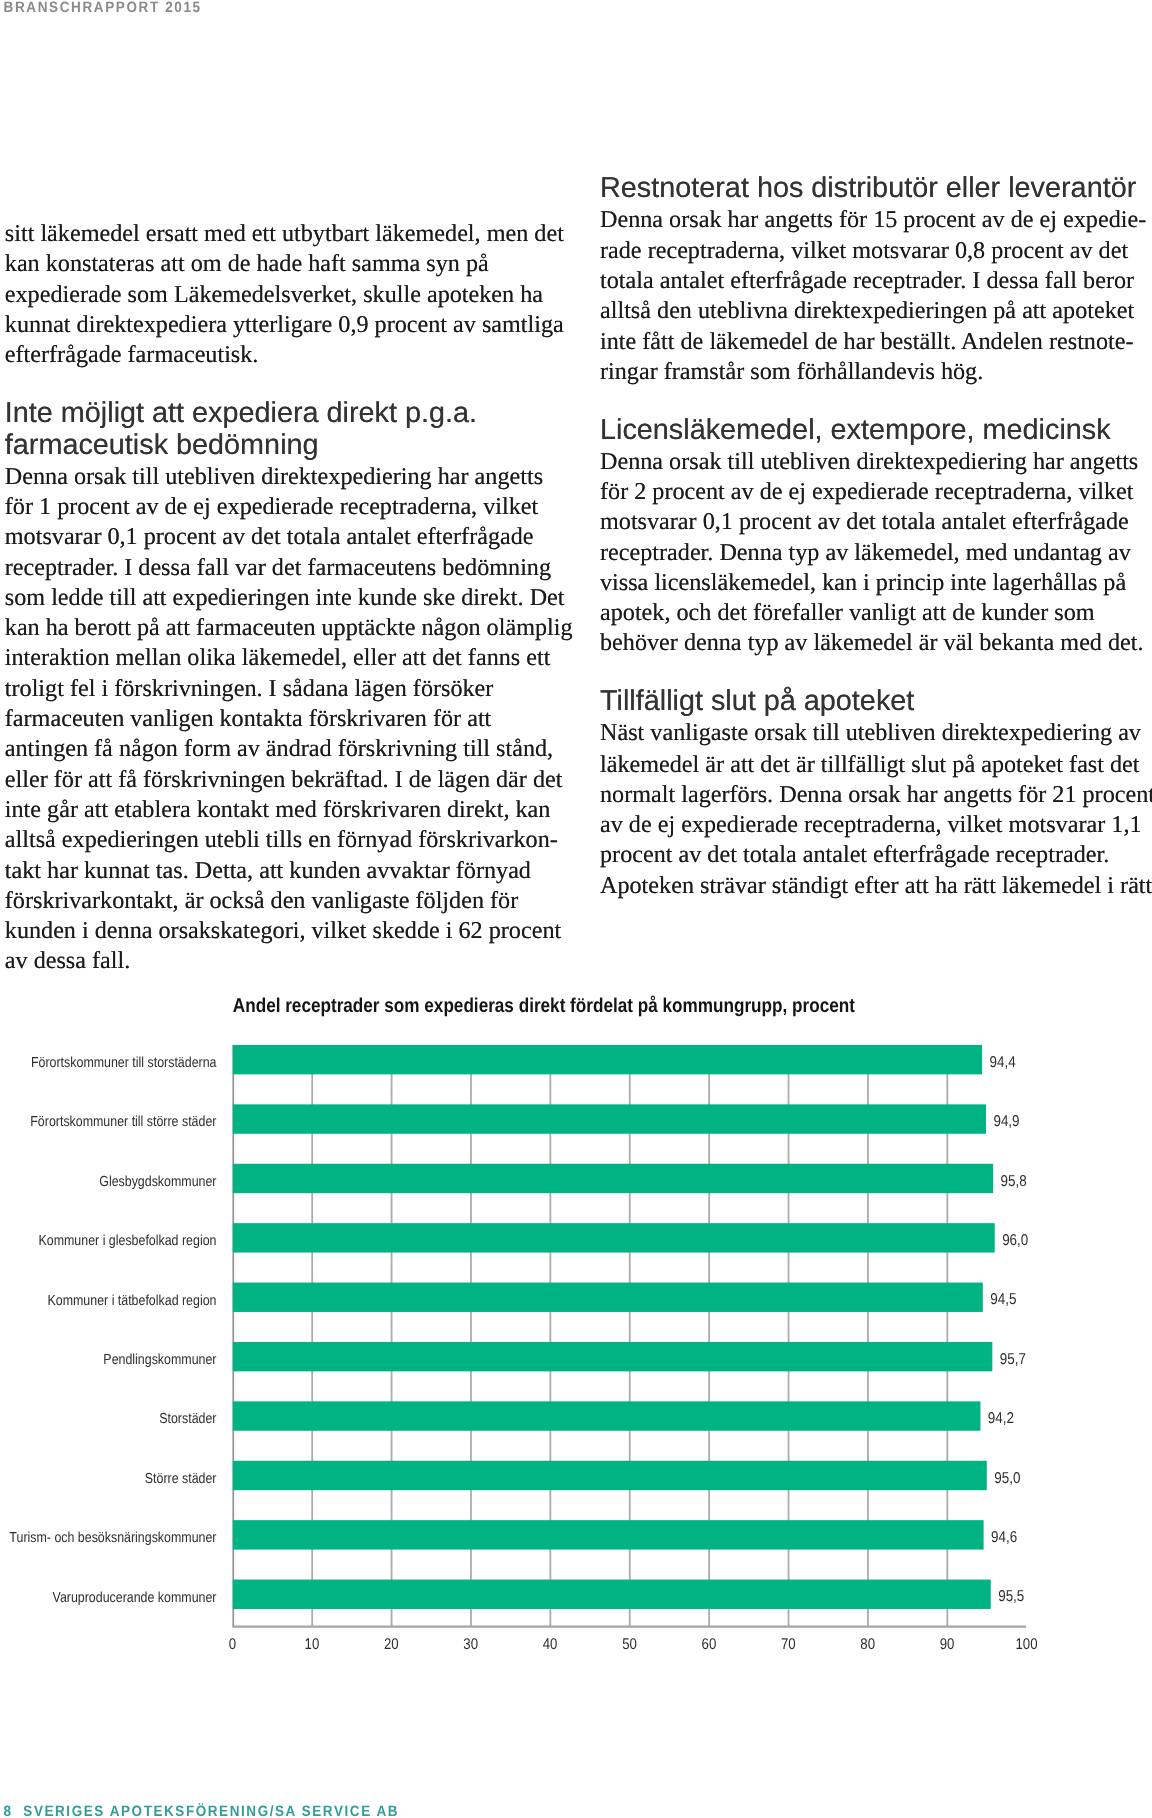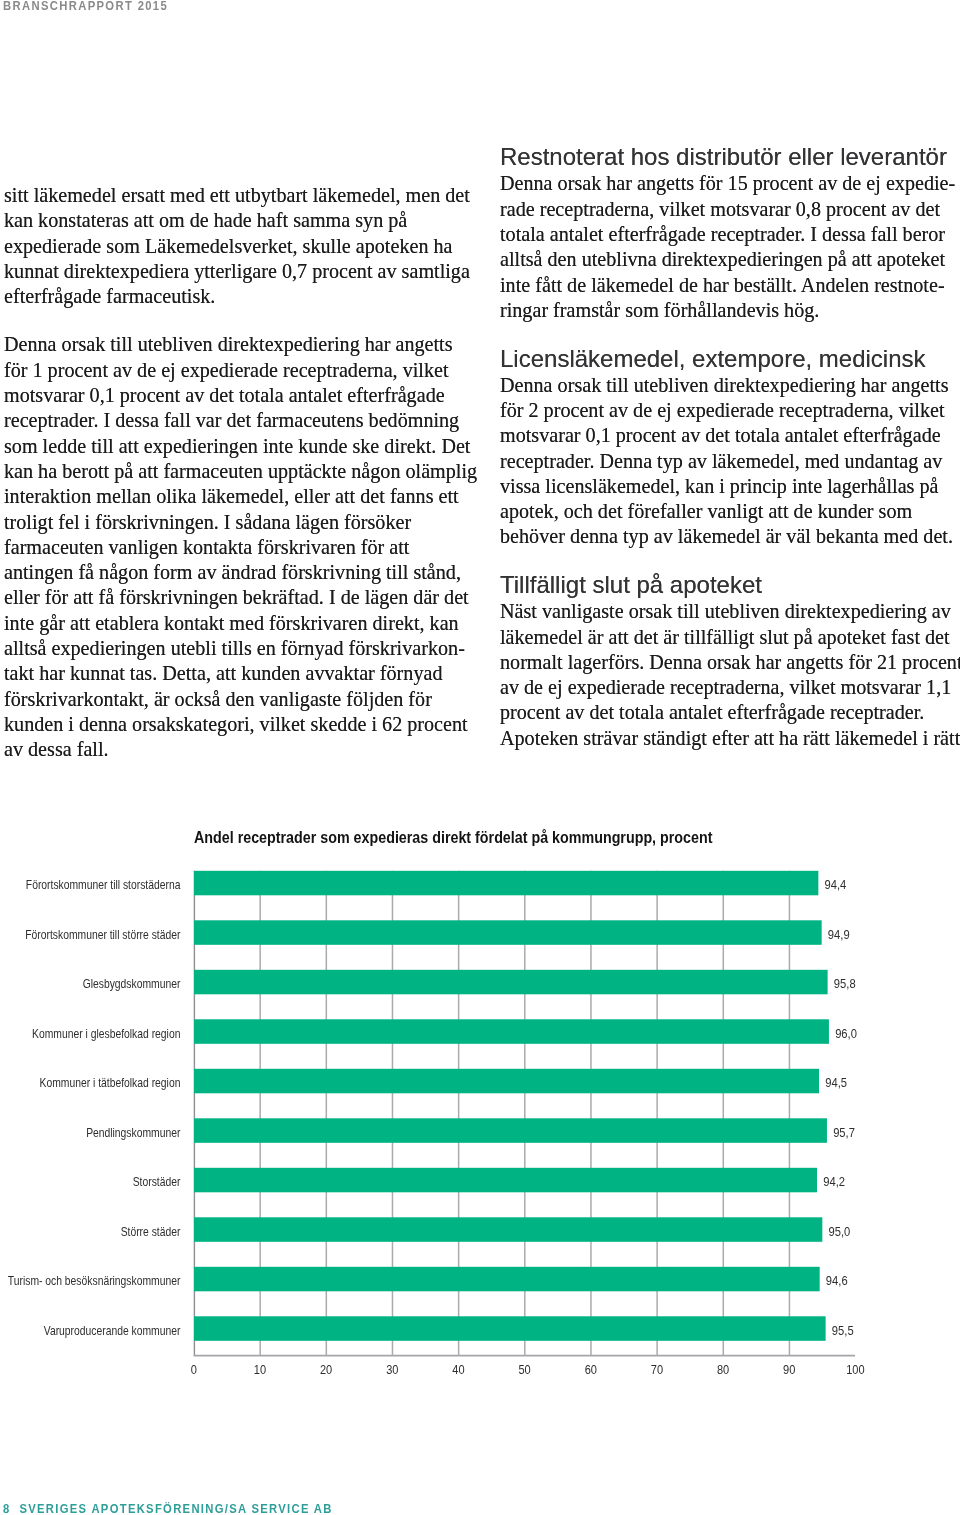--- a/index.html
+++ b/index.html
@@ -41,22 +41,23 @@
           transform:scaleX(0.9);transform-origin:0 0;}
 </style>
 </head>
 <body>
 
 <div class="page">
 
   <div class="runhead">BRANSCHRAPPORT 2015</div>
 
   <div class="col col-l">
-    <p><span>sitt läkemedel ersatt med ett utbytbart läkemedel, men det</span><br><span>kan konstateras att om de hade haft samma syn på</span><br><span>expedierade som Läkemedelsverket, skulle apoteken ha</span><br><span>kunnat direktexpediera ytterligare 0,7 procent av samtliga</span><br><span>efterfrågade farmaceutisk.</span></p>
+    <p><span>sitt läkemedel ersatt med ett utbytbart läkemedel, men det</span><br><span>kan konstateras att om de hade haft samma syn på</span><br><span>expedierade som Läkemedelsverket, skulle apoteken ha</span><br><span>kunnat direktexpediera ytterligare 0,9 procent av samtliga</span><br><span>efterfrågade farmaceutisk.</span></p>
     <div class="gapL"></div>
+    <p class="sub"><span>Inte möjligt att expediera direkt p.g.a.</span><br><span>farmaceutisk bedömning</span></p>
     <p><span>Denna orsak till utebliven direktexpediering har angetts</span><br><span>för 1 procent av de ej expedierade receptraderna, vilket</span><br><span>motsvarar 0,1 procent av det totala antalet efterfrågade</span><br><span>receptrader. I dessa fall var det farmaceutens bedömning</span><br><span>som ledde till att expedieringen inte kunde ske direkt. Det</span><br><span>kan ha berott på att farmaceuten upptäckte någon olämplig</span><br><span>interaktion mellan olika läkemedel, eller att det fanns ett</span><br><span>troligt fel i förskrivningen. I sådana lägen försöker</span><br><span>farmaceuten vanligen kontakta förskrivaren för att</span><br><span>antingen få någon form av ändrad förskrivning till stånd,</span><br><span>eller för att få förskrivningen bekräftad. I de lägen där det</span><br><span>inte går att etablera kontakt med förskrivaren direkt, kan</span><br><span>alltså expedieringen utebli tills en förnyad förskrivarkon-</span><br><span>takt har kunnat tas. Detta, att kunden avvaktar förnyad</span><br><span>förskrivarkontakt, är också den vanligaste följden för</span><br><span>kunden i denna orsakskategori, vilket skedde i 62 procent</span><br><span>av dessa fall.</span></p>
   </div>
 
   <div class="col col-r">
     <p class="sub"><span>Restnoterat hos distributör eller leverantör</span></p>
     <p><span>Denna orsak har angetts för 15 procent av de ej expedie-</span><br><span>rade receptraderna, vilket motsvarar 0,8 procent av det</span><br><span>totala antalet efterfrågade receptrader. I dessa fall beror</span><br><span>alltså den uteblivna direktexpedieringen på att apoteket</span><br><span>inte fått de läkemedel de har beställt. Andelen restnote-</span><br><span>ringar framstår som förhållandevis hög.</span></p>
     <div class="gap"></div>
     <p class="sub"><span>Licensläkemedel, extempore, medicinsk</span><br></p>
     <p><span>Denna orsak till utebliven direktexpediering har angetts</span><br><span>för 2 procent av de ej expedierade receptraderna, vilket</span><br><span>motsvarar 0,1 procent av det totala antalet efterfrågade</span><br><span>receptrader. Denna typ av läkemedel, med undantag av</span><br><span>vissa licensläkemedel, kan i princip inte lagerhållas på</span><br><span>apotek, och det förefaller vanligt att de kunder som</span><br><span>behöver denna typ av läkemedel är väl bekanta med det.</span></p>
     <div class="gap2"></div>

